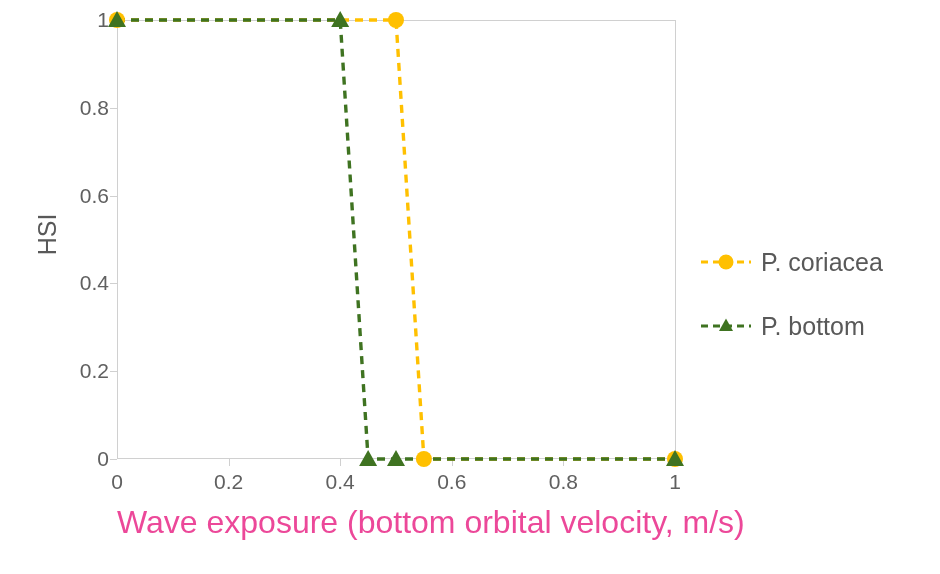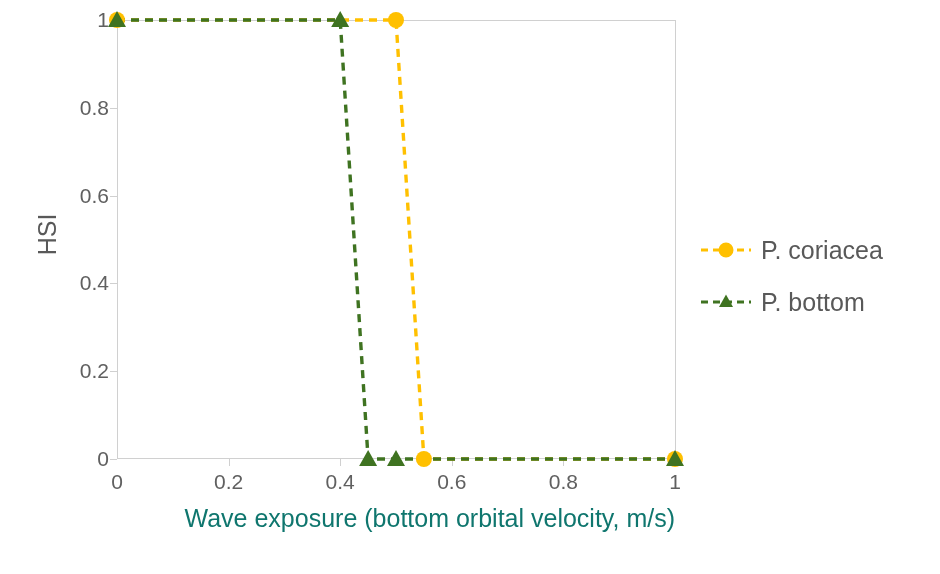--- a/index.html
+++ b/index.html
@@ -86,23 +86,23 @@
     transform: translateX(-60px);
     white-space: nowrap;
   }
 
   
   #x-axis-title {
     position: absolute;
     left: 117px;
     top: 504px;
     width: 558px;
-    text-align: right;
-    font-size: 25px;
-    color: #0f766e;
+    text-align: left;
+    font-size: 32px;
+    color: #ec4899;
     white-space: nowrap;
   }
   #y-axis-title {
     position: absolute;
     left: -13px;
     top: 220px;
     width: 120px;
     text-align: center;
     font-size: 25px;
     color: #595959;
@@ -127,20 +127,21 @@
     top: 235px;
     display: flex;
     flex-direction: column;
     gap: 22px;
   }
   .legend-entry {
     display: flex;
     align-items: center;
     gap: 9px;
     height: 30px;
+    margin-top: 12px;
   }
   .legend-label {
     font-size: 25px;
     color: #595959;
     white-space: nowrap;
     line-height: 1;
   }
 </style>
 </head>
 <body>

